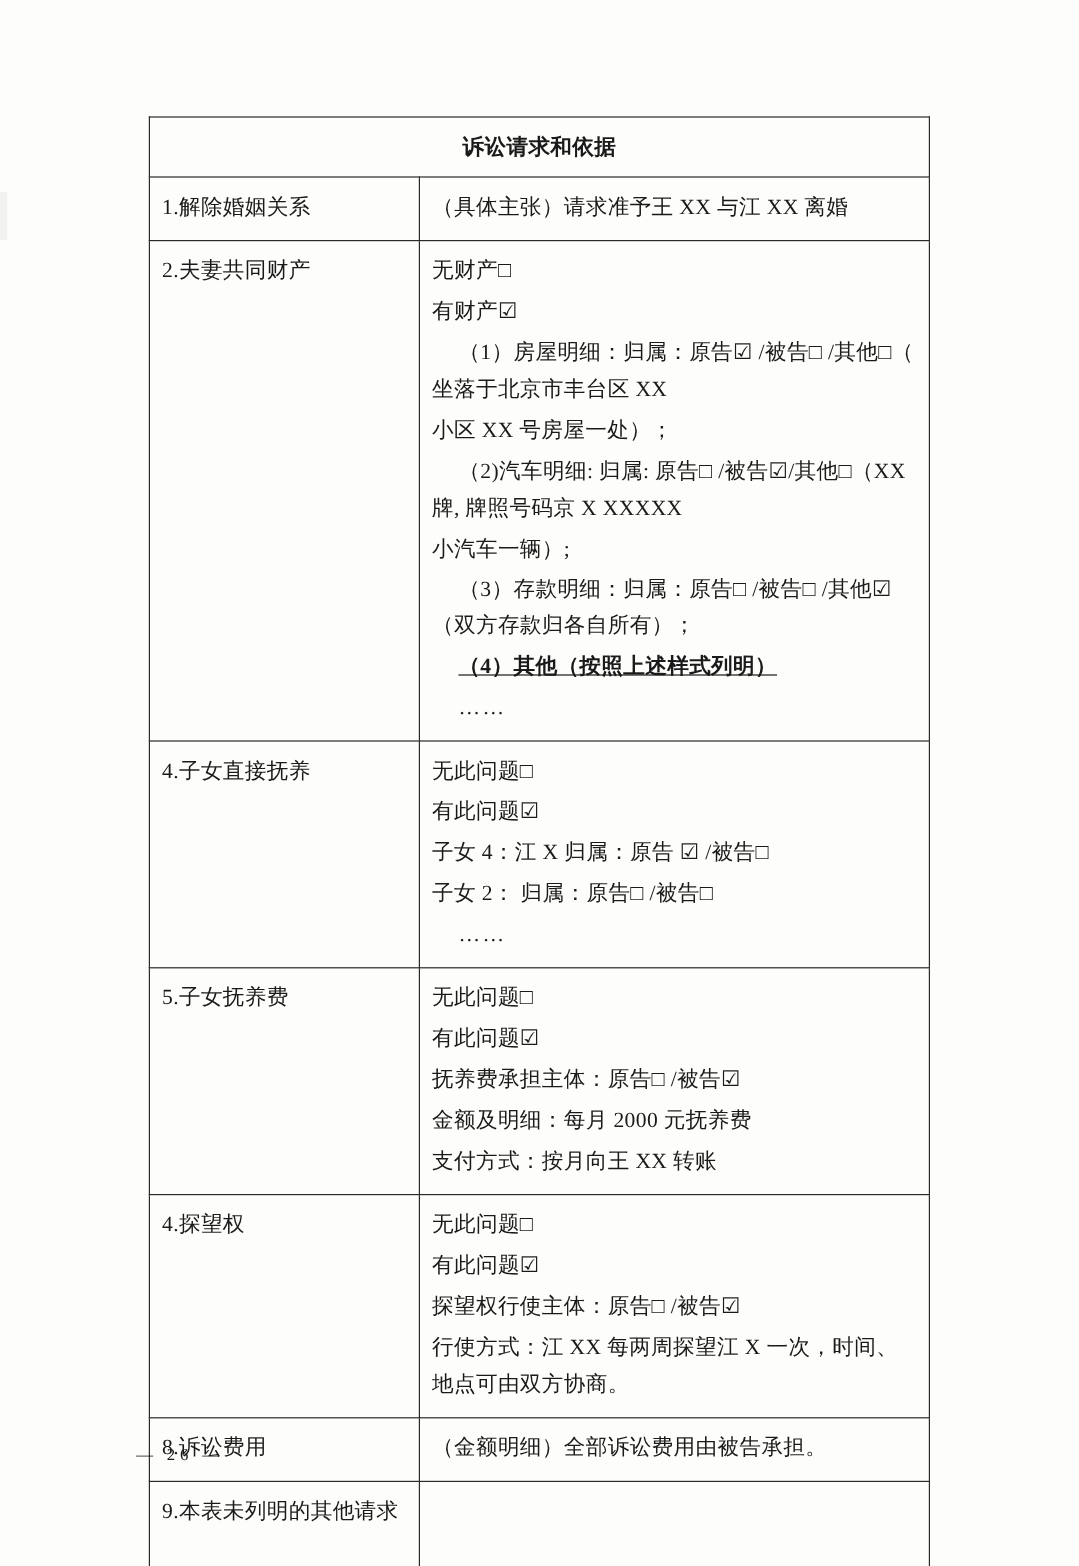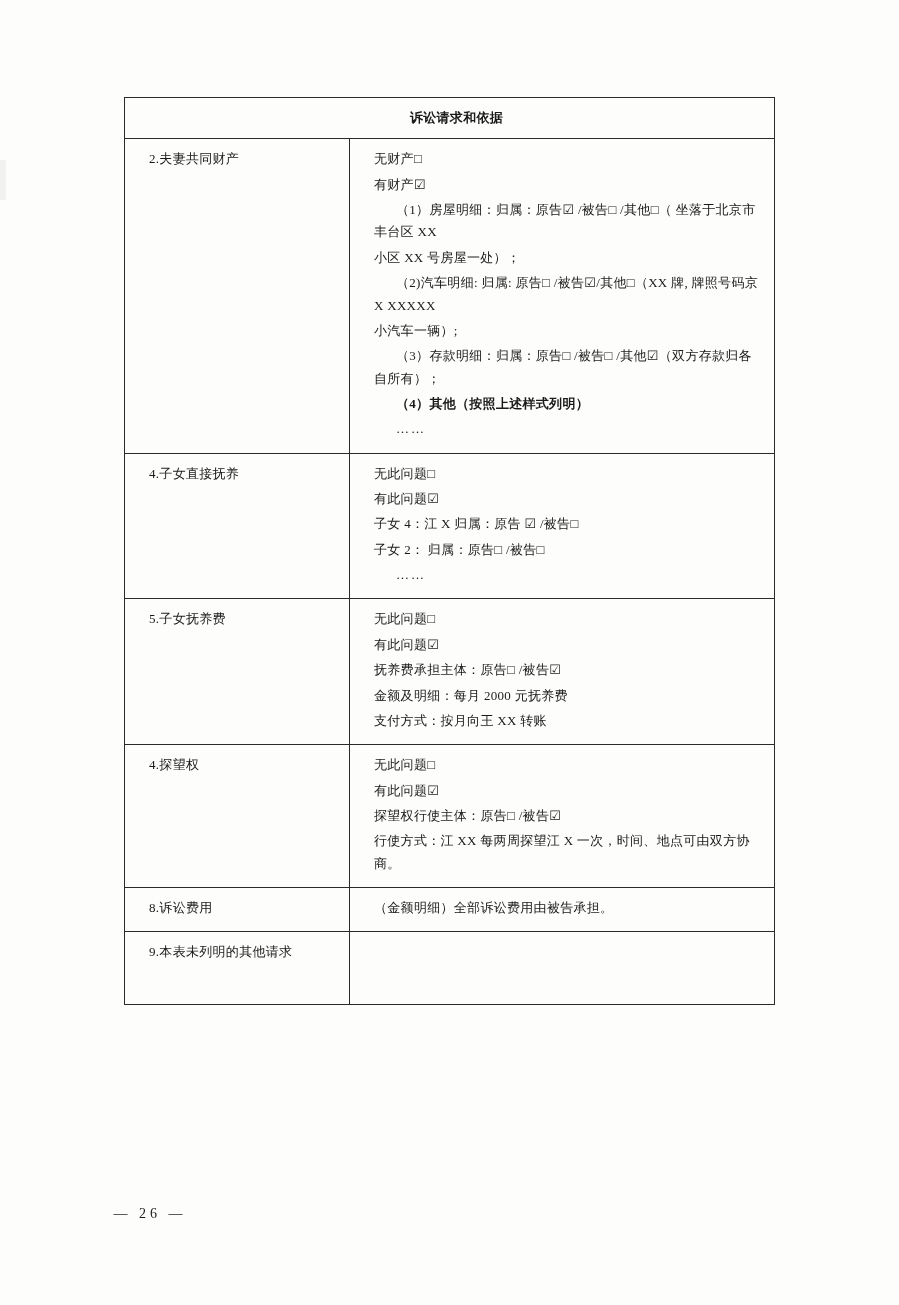--- a/index.html
+++ b/index.html
@@ -26,22 +26,22 @@
     position: absolute;
     left: 124px;
     top: 97px;
     width: 651px;
     border-collapse: collapse;
     table-layout: fixed;
   }
   .doc-table td {
     border: 1px solid #2a2a2a;
     vertical-align: top;
-    padding: 9px 10px 9px 24px;
-    font-size: 13px;
+    padding: 9px 10px 9px 10px;
+    font-size: 18px;
     line-height: 1.72;
     letter-spacing: 0.3px;
   }
   .title-cell {
     text-align: center;
     font-size: 18.5px;
     font-weight: bold;
     letter-spacing: 3px;
     padding: 14px 0 13px 0;
     line-height: 1.3;
@@ -58,20 +58,21 @@
   }
   .content-cell p.indent {
     text-indent: 22px;
   }
   .content-cell p.dots {
     text-indent: 22px;
     letter-spacing: 2px;
   }
   .bold {
     font-weight: bold;
+    text-decoration: underline;
   }
   .empty-cell {
     height: 54px;
   }
   .page-number {
     position: absolute;
     left: 0;
     top: 1206px;
     width: 300px;
     text-align: center;
@@ -96,20 +97,26 @@
   <table class="doc-table">
     <colgroup>
       <col class="col-label">
       <col>
     </colgroup>
     <tbody>
       <tr>
         <td class="title-cell" colspan="2">诉讼请求和依据</td>
       </tr>
 
+      <tr>
+        <td class="label-cell">1.解除婚姻关系</td>
+        <td class="content-cell">
+          <p>（具体主张）请求准予王 XX 与江 XX 离婚</p>
+        </td>
+      </tr>
 
       <tr>
         <td class="label-cell">2.夫妻共同财产</td>
         <td class="content-cell">
           <p>无财产□</p>
           <p>有财产☑</p>
           <p class="indent">（1）房屋明细：归属：原告☑ /被告□ /其他□（ 坐落于北京市丰台区 XX</p>
           <p>小区 XX 号房屋一处）；</p>
           <p class="indent">（2)汽车明细: 归属: 原告□ /被告☑/其他□（XX 牌, 牌照号码京 X XXXXX</p>
           <p>小汽车一辆）;</p>

